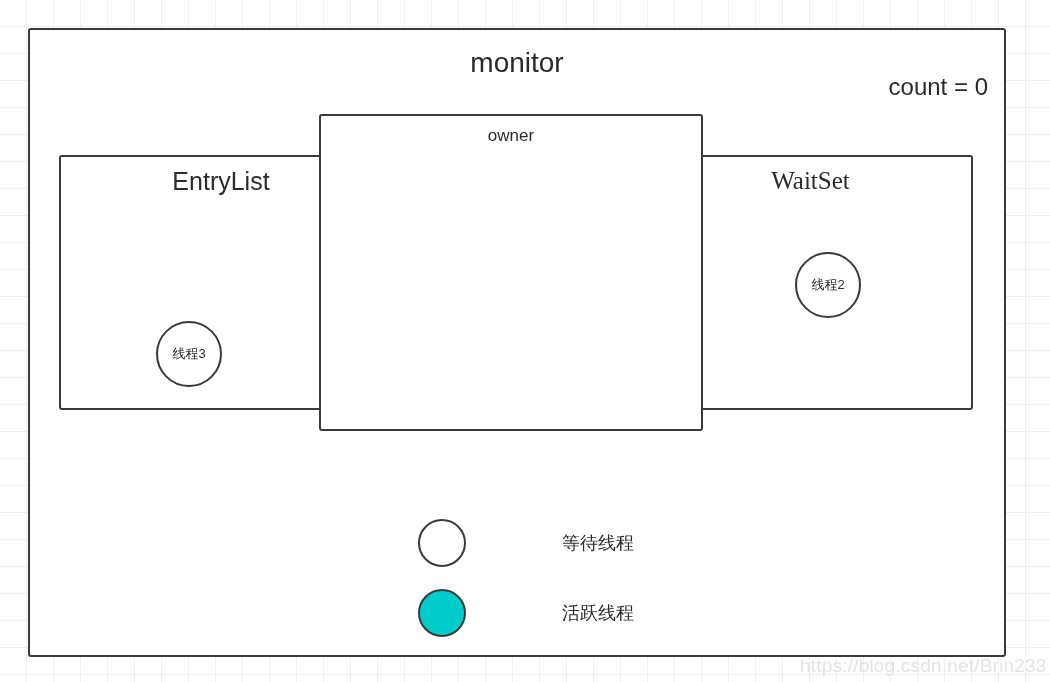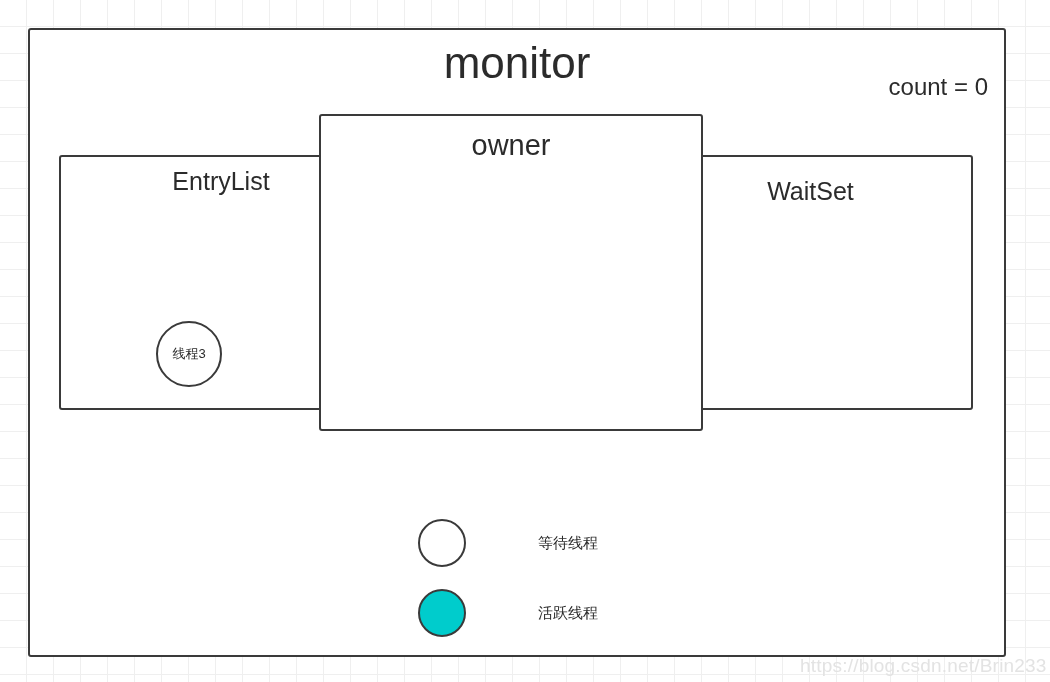--- a/index.html
+++ b/index.html
@@ -73,21 +73,21 @@
     position: absolute;
     width: 100%;
     text-align: center;
     color: #2b2b2b;
     font-weight: 400;
     white-space: nowrap;
   }
 
   #monitor-title {
     top: 14px;
-    font-size: 44px;
+    font-size: 28px;
     line-height: 38px;
   }
 
   #count-label {
     position: absolute;
     right: 62px;
     top: 69px;
     font-size: 24px;
     line-height: 36px;
     color: #2b2b2b;
@@ -96,28 +96,29 @@
   }
 
   #entrylist-title {
     top: 8px;
     font-size: 25px;
     line-height: 32px;
     text-align: center;
   }
 
   #waitset-title {
-    top: 18px;
+    top: 8px;
     font-size: 25px;
     line-height: 32px;
+    font-family: Liberation Serif, serif;
   }
 
   #owner-title {
-    top: 13px;
-    font-size: 29px;
+    top: 4px;
+    font-size: 17px;
     line-height: 32px;
   }
 
   
   .thread-node {
     position: absolute;
     box-sizing: border-box;
     border: 2px solid #3a3a3a;
     border-radius: 50%;
     background: #ffffff;
@@ -151,22 +152,22 @@
   .legend-swatch {
     box-sizing: border-box;
     width: 48px;
     height: 48px;
     border-radius: 50%;
     border: 2px solid #3a3a3a;
     flex: 0 0 auto;
   }
 
   .legend-label {
-    margin-left: 72px;
-    font-size: 15px;
+    margin-left: 96px;
+    font-size: 18px;
     color: #2b2b2b;
     white-space: nowrap;
   }
 
   
   #watermark {
     position: absolute;
     left: 800px;
     top: 655px;
     font-size: 19px;
@@ -196,20 +197,21 @@
     <div class="box-title" id="waitset-title">WaitSet</div>
   </div>
 
   <div class="box" id="owner-box">
     <div class="box-title" id="owner-title">owner</div>
   </div>
 
 
   <div class="thread-node" id="thread-3">线程3</div>
 
+  <div class="thread-node" id="thread-2">线程2</div>
 
   <div id="legend">
     <div class="legend-row">
       <div class="legend-swatch" id="legend-swatch-waiting" style="background-color: rgb(255, 255, 255);"></div>
       <div class="legend-label">等待线程</div>
     </div>
     <div class="legend-row">
       <div class="legend-swatch" id="legend-swatch-active" style="background-color: rgb(0, 204, 204);"></div>
       <div class="legend-label">活跃线程</div>
     </div>

